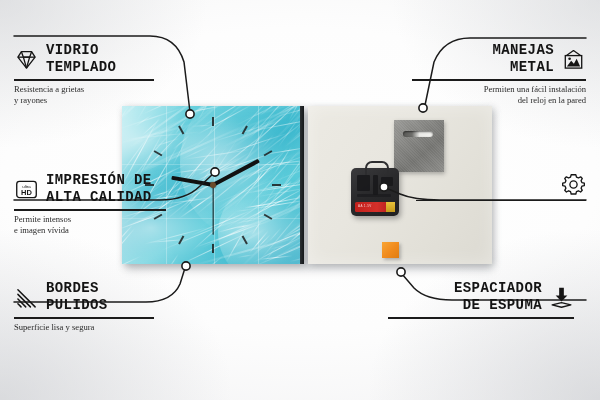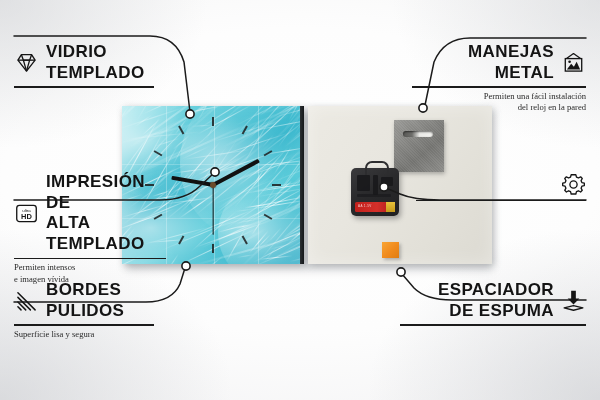--- a/index.html
+++ b/index.html
@@ -91,21 +91,21 @@
   #foam-spacer{
     position:absolute;left:74px;top:136px;width:17px;height:16px;
     background:linear-gradient(135deg,#f9a534 0%,#f08a1c 55%,#e07d12 100%);
     box-shadow:2px 2px 3px rgba(110,110,110,.45);
   }
 
   
   .callout{position:absolute;}
   .co-head{display:flex;align-items:center;gap:7px;}
   .co-title{
-    font-family:Liberation Sans, sans-serif;font-weight:700;font-size:17px;color:#141414;
+    font-family:Liberation Mono, monospace;font-weight:700;font-size:14px;color:#141414;
     line-height:1.22;letter-spacing:.4px;white-space:pre-line;
   }
   .co-rule{height:1.4px;background:#1b1b1b;margin-top:3px;}
   .co-desc{
     font-family:"Liberation Serif",serif;font-size:8.6px;color:#2a2a2a;line-height:1.34;
     margin-top:3px;white-space:pre-line;
   }
   .left .co-head{justify-content:flex-start;}
   .left .co-title{text-align:left;}
   .left .co-desc{text-align:left;}
@@ -423,36 +423,38 @@
           <path d="M9.5,6 L12,13 L16,27"></path>
               <path d="M22.5,6 L20,13 L16,27"></path>
               <path d="M12,13 L20,13"></path>
         </g>
           </svg>
       </span>
       <span class="co-title">VIDRIO
 TEMPLADO</span>
     </div>
     <div class="co-rule" style="width:140px;"></div>
+    <div class="co-desc">Resistencia a grietas
+y rayones</div>
   </div>
 
   <div class="callout left" style="left:14px;top:172px;width:160px;">
     <div class="co-head">
       <span class="ico">
         <svg viewBox="0 0 32 32">
           <rect x="3.5" y="5.5" width="25" height="21" rx="3.5" fill="none" stroke="#151515" stroke-width="1.7"></rect>
           <text x="16" y="14.4" text-anchor="middle" font-family="Liberation Sans, sans-serif" font-size="5.6" fill="#151515">ultra</text>
           <text x="16" y="23.4" text-anchor="middle" font-family="Liberation Sans, sans-serif" font-size="9.6" font-weight="bold" fill="#151515">HD</text>
         </svg>
       </span>
       <span class="co-title">IMPRESIÓN DE
-ALTA TEMPLADO</span>
+ALTA CALIDAD</span>
     </div>
     <div class="co-rule" style="width:152px;"></div>
-    <div class="co-desc">Permiten intensos
+    <div class="co-desc">Permite intensos
 e imagen vívida</div>
   </div>
 
   <div class="callout right" style="right:14px;top:42px;width:174px;">
     <div class="co-head">
       <span class="co-title">MANEJAS
 METAL</span>
       <span class="ico">
         <svg viewBox="0 0 32 32">
           <path d="M7,11 L16,4.5 L25,11" fill="none" stroke="#151515" stroke-width="1.6" stroke-linejoin="round"></path>
@@ -491,21 +493,21 @@
       <span class="ico">
         <svg viewBox="0 0 32 32">
           <path d="M16,3.5 l3,0 l.8,3.1 l2.5,1.05 l2.8,-1.5 l2.1,2.1 l-1.5,2.8 l1.05,2.5 l3.1,.8 l0,3 l-3.1,.8 l-1.05,2.5 l1.5,2.8 l-2.1,2.1 l-2.8,-1.5 l-2.5,1.05 l-.8,3.1 l-3,0 l-3,0 l-.8,-3.1 l-2.5,-1.05 l-2.8,1.5 l-2.1,-2.1 l1.5,-2.8 l-1.05,-2.5 l-3.1,-.8 l0,-3 l3.1,-.8 l1.05,-2.5 l-1.5,-2.8 l2.1,-2.1 l2.8,1.5 l2.5,-1.05 l.8,-3.1 z" fill="none" stroke="#151515" stroke-width="1.7" stroke-linejoin="round"></path>
           <circle cx="16" cy="16" r="4.6" fill="none" stroke="#151515" stroke-width="1.7"></circle>
         </svg>
       </span>
     </div>
     <div class="co-rule" style="width:170px;"></div>
   </div>
 
-  <div class="callout right" style="right:14px;top:280px;width:186px;">
+  <div class="callout right" style="right:26px;top:280px;width:186px;">
     <div class="co-head">
       <span class="co-title">ESPACIADOR
 DE ESPUMA</span>
       <span class="ico">
         <svg viewBox="0 0 32 32">
           <path d="M13,3.5 h6 v10 h4.5 L16,21 L8.5,13.5 H13 Z" fill="#151515"></path>
           <path d="M16,22.5 L28,25.5 L16,28.5 L4,25.5 Z" fill="none" stroke="#151515" stroke-width="1.7" stroke-linejoin="round"></path>
         </svg>
       </span>
     </div>

